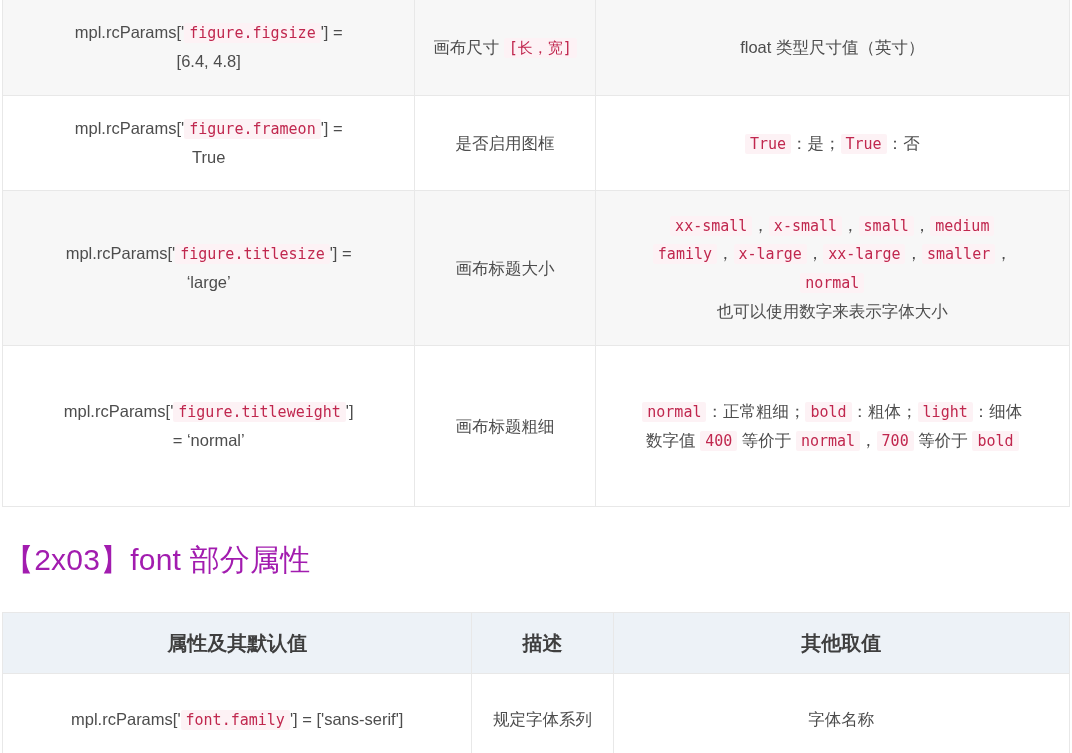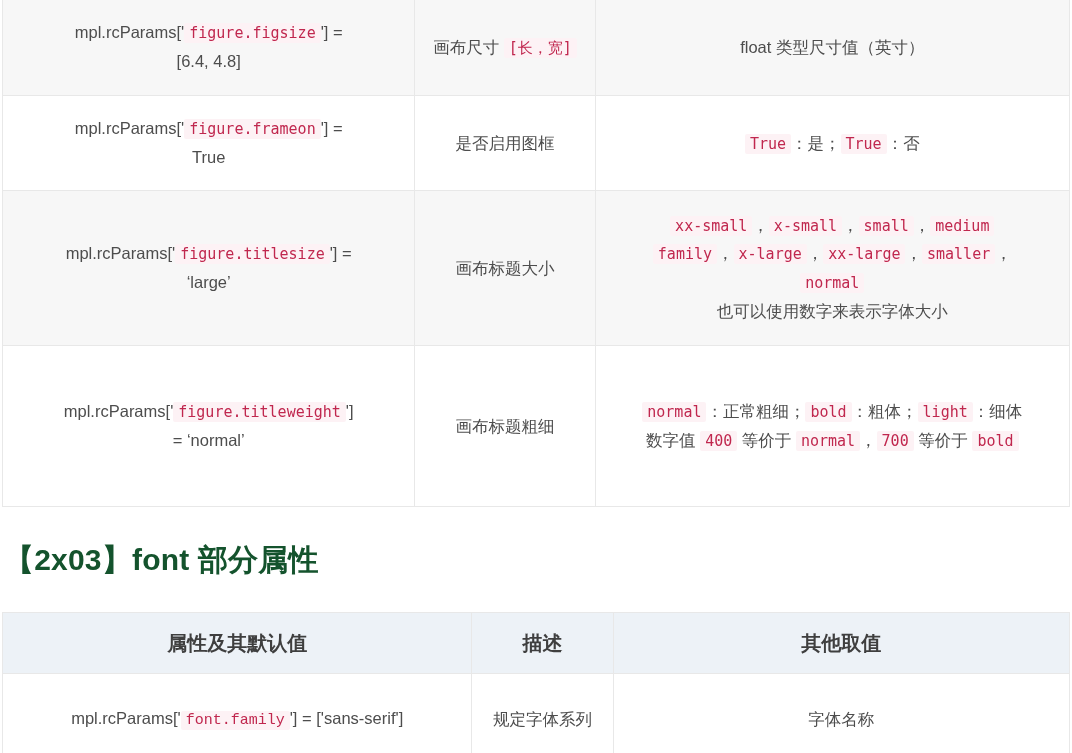--- a/index.html
+++ b/index.html
@@ -83,32 +83,32 @@
   code.chip {
     font-family: "DejaVu Sans Mono", "Liberation Mono", monospace;
     background: #fdf2f5;
     color: #c0274e;
     padding: 1px 5px;
     border-radius: 2px;
     font-size: 15.2px;
     white-space: nowrap;
   }
   table.rc-table td code.chip { font-size: 15px; }
-  .t2-body code.chip { font-size: 14px; font-family: Liberation Mono, monospace; }
+  .t2-body code.chip { font-size: 14px; }
 
   .cell-line { display: block; }
 
   
   .section-heading {
     position: absolute;
     left: 4px;
     top: 540px;
     font-size: 30px;
-    font-weight: bold;
-    color: #14532d;
+    font-weight: normal;
+    color: #a21caf;
     letter-spacing: 0.2px;
     line-height: 1.3;
     white-space: nowrap;
   }
 
   
   .watermark {
     position: absolute;
     right: 6px;
     top: 727px;

